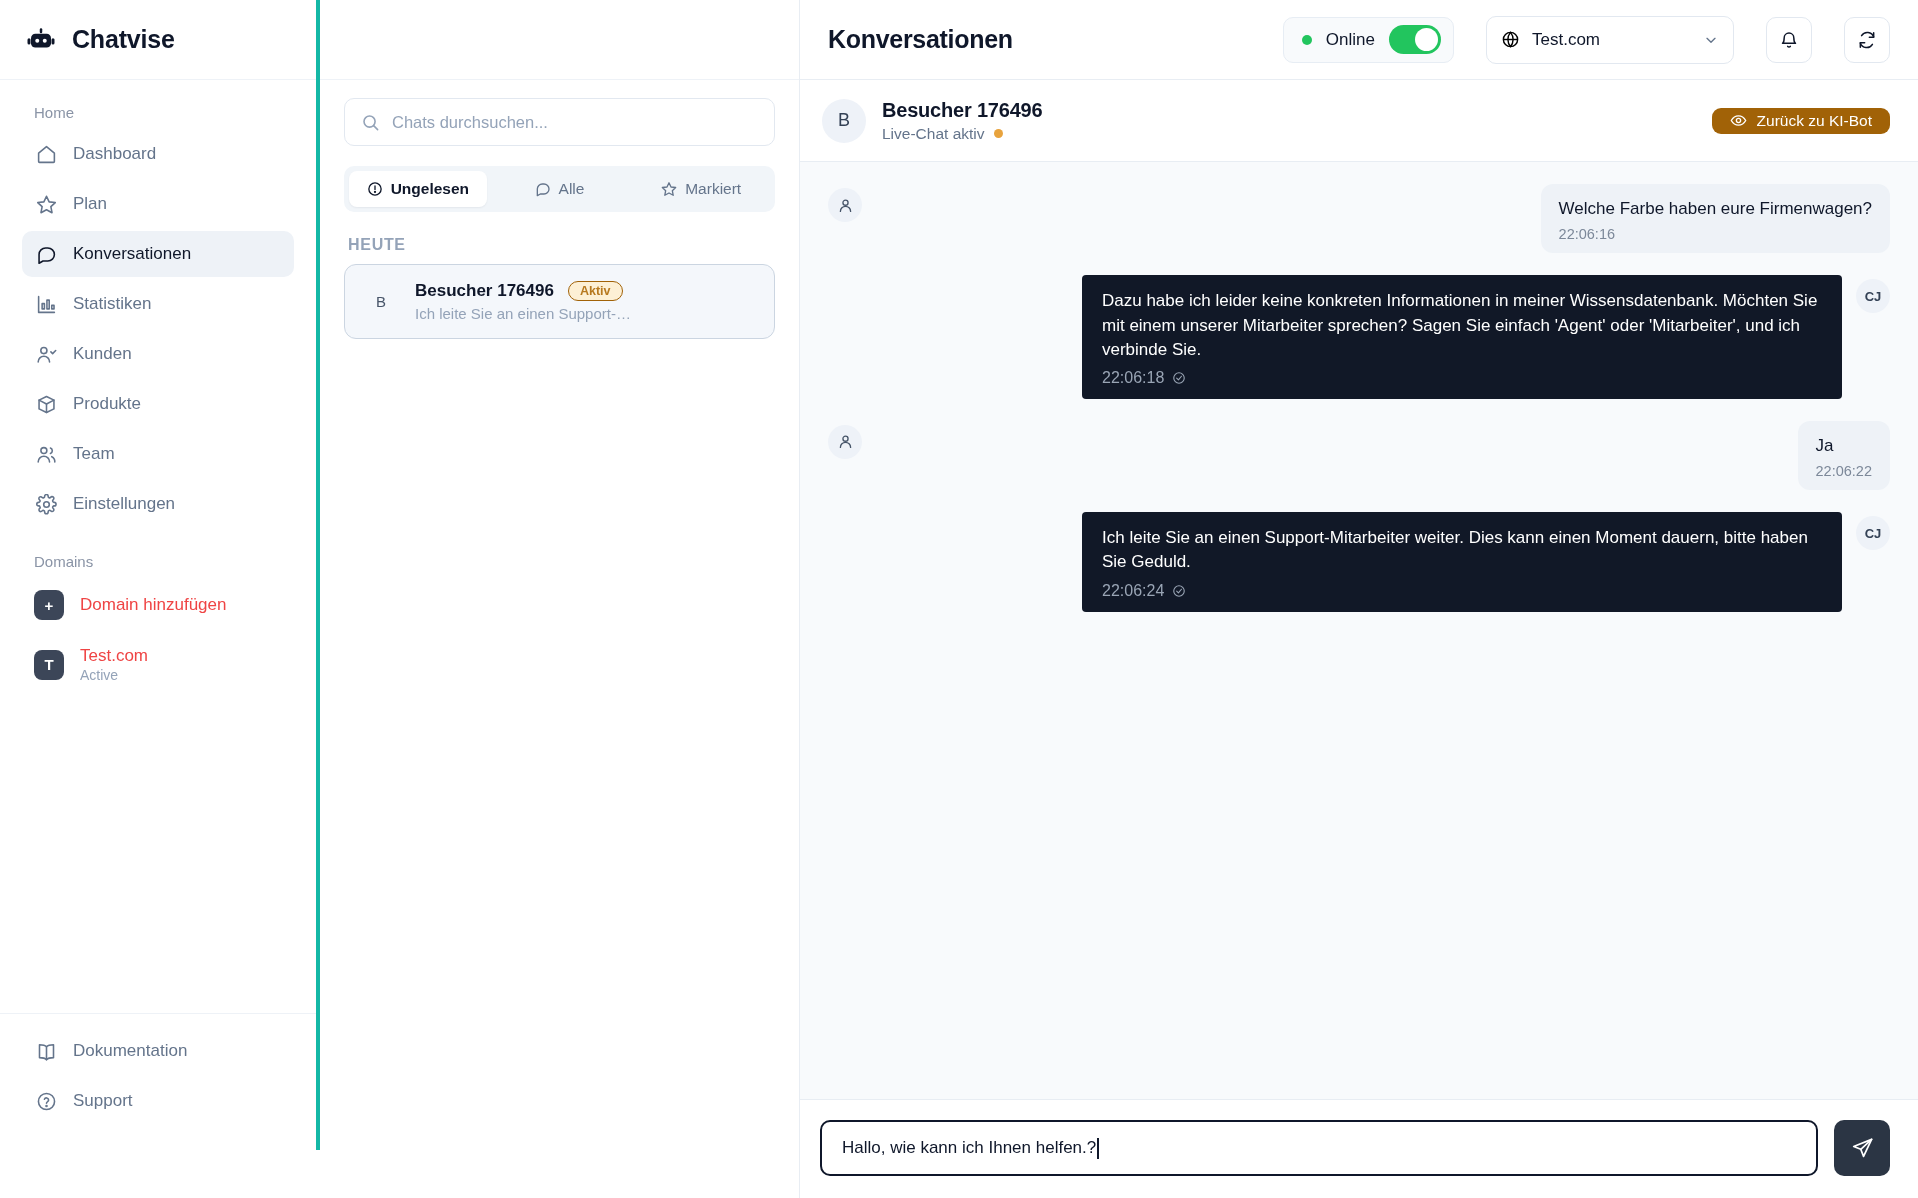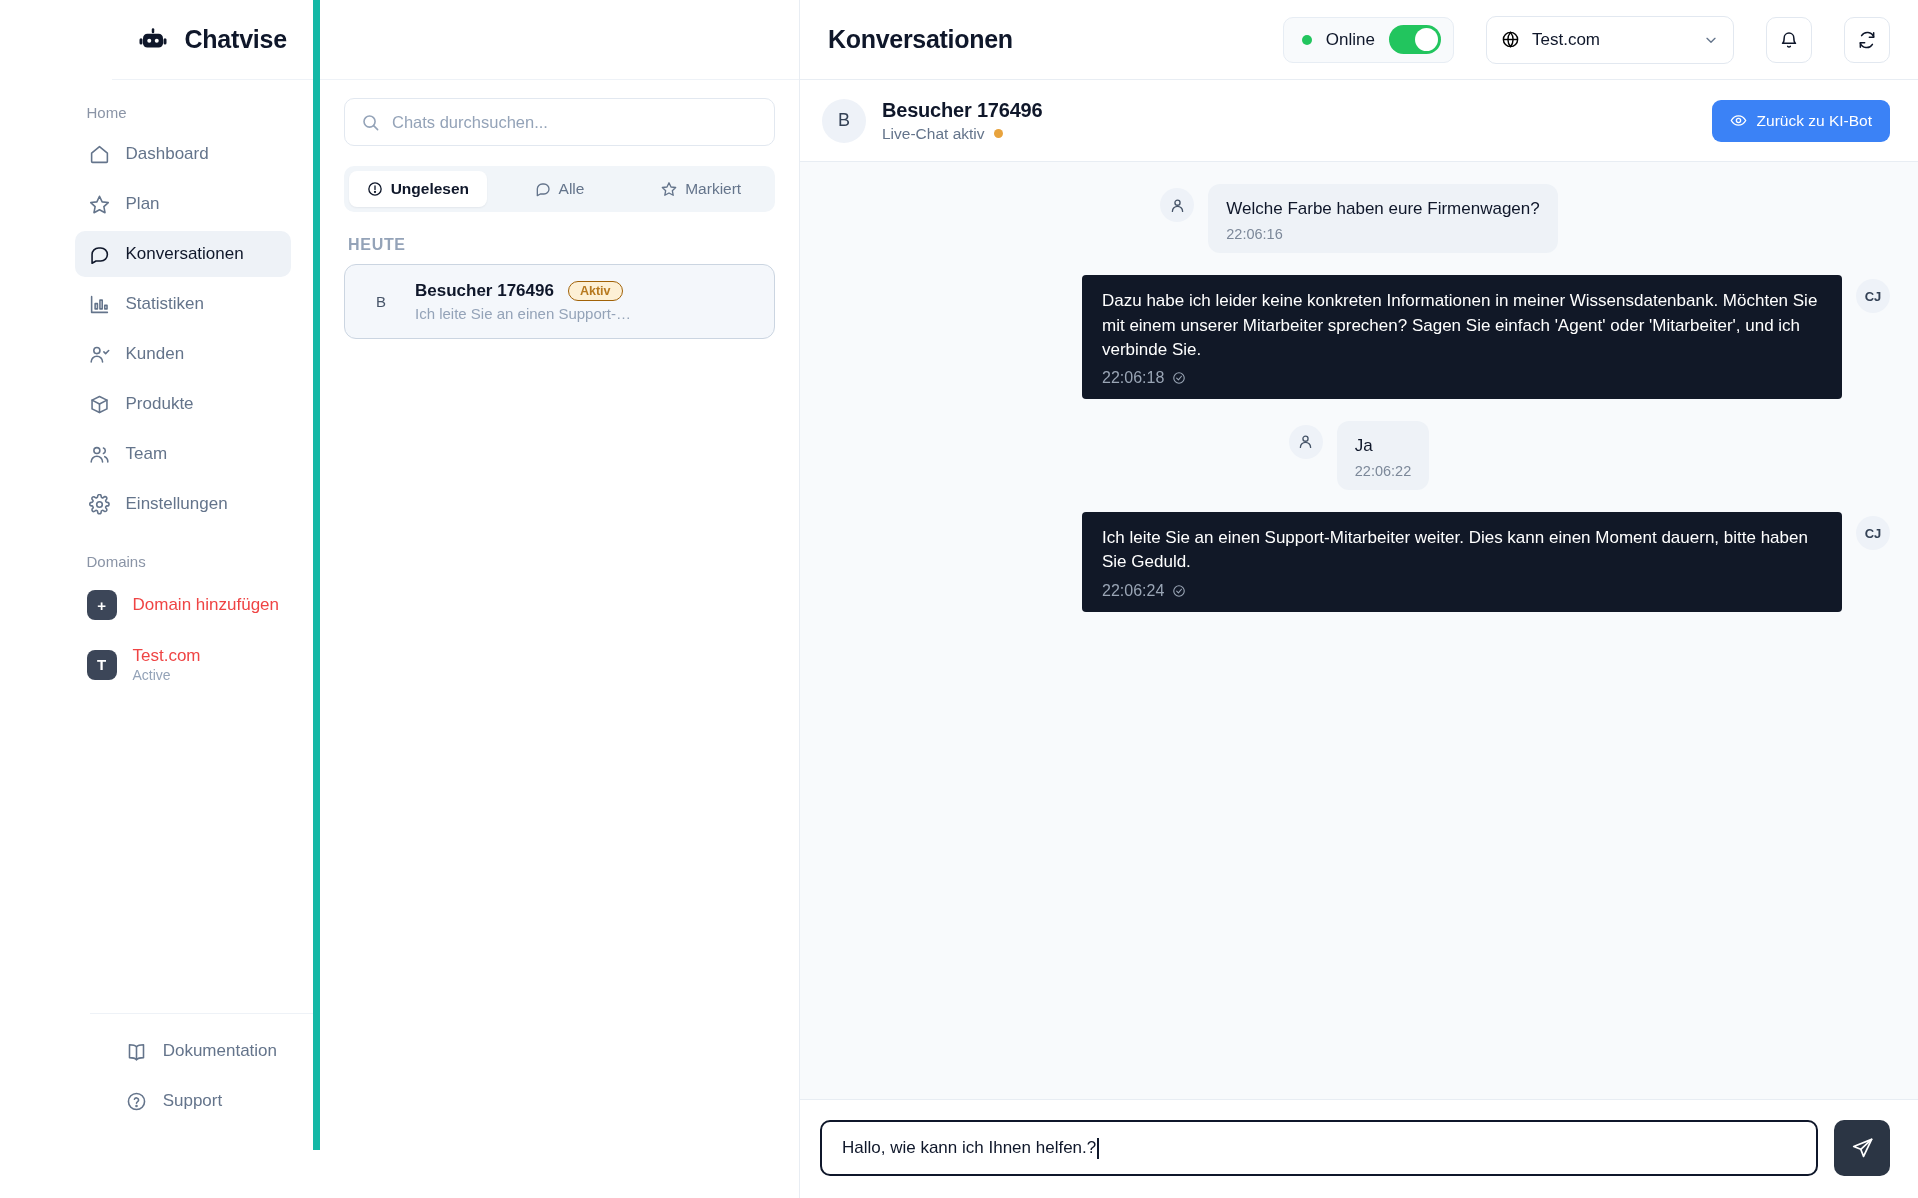--- a/index.html
+++ b/index.html
@@ -9,24 +9,23 @@
     background: #ffffff;
     overflow: hidden;
     -webkit-font-smoothing: antialiased;
   }
   .app { display: flex; width: 1918px; height: 1198px; }
 
   
   .sidebar {
     width: 320px; height: 1150px;
     background: #ffffff;
-    border-right: 7px solid #14b8a6;
+    border-right: 4px solid #14b8a6;
     display: flex; flex-direction: column;
     flex: 0 0 320px;
-    align-items: flex-end;
   }
   .brand {
     height: 80px; flex: 0 0 80px;
     display: flex; align-items: center; gap: 16px;
     padding: 0 26px;
     border-bottom: 1px solid #eef2f7;
   }
   .brand-logo { width: 30px; height: 30px; color: #0f172a; display:flex; align-items:center; justify-content:center;}
   .brand-name { font-size: 25px; font-weight: 700; color: #0f172a; letter-spacing: -0.2px; }
 
@@ -162,31 +161,31 @@
   .chat-head-left { display: flex; align-items: center; gap: 16px; }
   .chat-avatar {
     width: 44px; height: 44px; border-radius: 50%; background: #eef2f8;
     display: flex; align-items: center; justify-content: center;
     font-size: 18px; color: #334155; font-weight: 500;
   }
   .chat-title { font-size: 20px; font-weight: 700; color: #0f172a; letter-spacing: -0.2px; }
   .chat-sub { font-size: 15.5px; color: #64748b; display: flex; align-items: center; gap: 9px; margin-top: 3px; }
   .dot-amber { width: 9px; height: 9px; border-radius: 50%; background: #e8a33d; }
   .btn-dark {
-    background: #3b82f6; color: #fff; border: none; border-radius: 9px;
-    height: 42px; padding: 0 18px; display: flex; align-items: center; gap: 10px;
+    background: #a16207; color: #fff; border: none; border-radius: 9px;
+    height: 26px; padding: 0 18px; display: flex; align-items: center; gap: 10px;
     font-size: 15.5px; font-family: "Liberation Sans", sans-serif; cursor: pointer;
   }
 
   .messages {
     flex: 1 1 auto; background: #f8fafc; padding: 22px 28px 10px 28px;
     overflow: hidden; display: flex; flex-direction: column; gap: 22px;
   }
   .msg-row { display: flex; align-items: flex-start; gap: 14px; }
-  .msg-row.in { justify-content: center; }
+  .msg-row.in { justify-content: space-between; }
   .msg-row.out { justify-content: flex-end; }
   .mini-avatar {
     width: 34px; height: 34px; border-radius: 50%; background: #eef2f8;
     display: flex; align-items: center; justify-content: center; flex: 0 0 34px;
     color: #334155; font-size: 13px; font-weight: 600; margin-top: 4px;
   }
   .bubble-in {
     background: #eef2f7; border-radius: 12px; padding: 13px 18px 11px 18px;
     max-width: 760px;
   }

